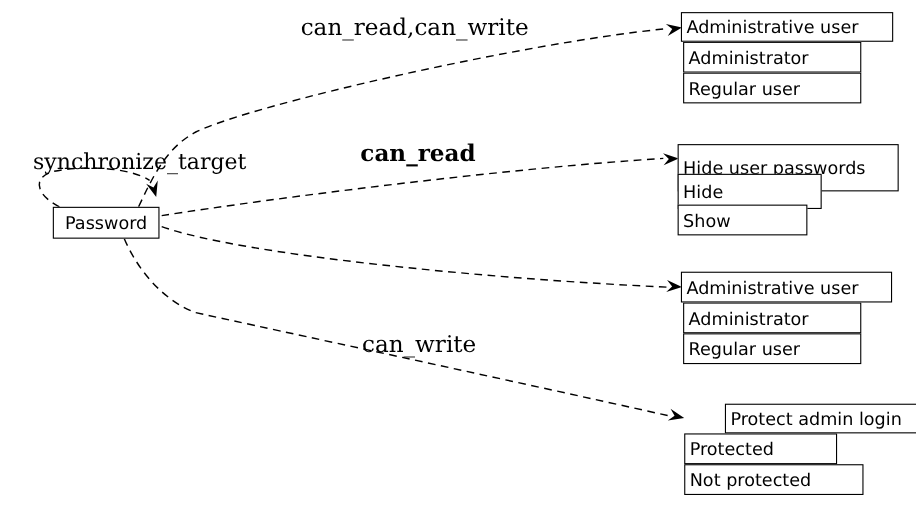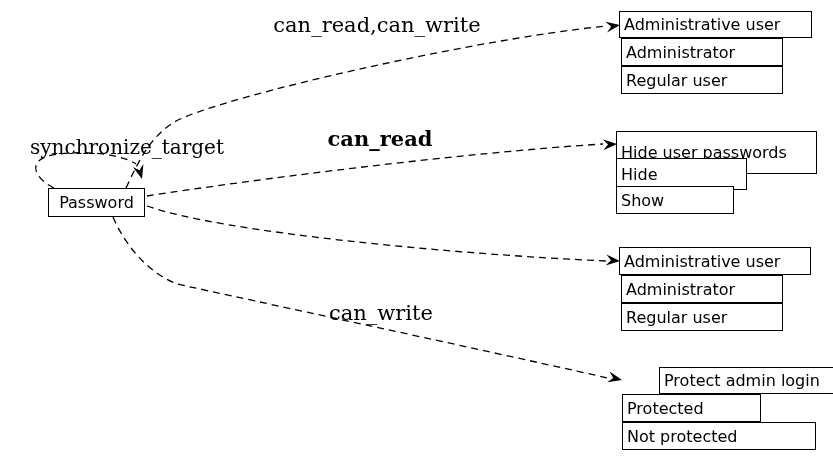--- a/index.html
+++ b/index.html
@@ -108,15 +108,15 @@
   <div class="cell" style="left:616px; top:131px; width:201px; height:43px;">Hide user passwords</div>
   <div class="cell" style="left:616px; top:158px; width:131px; height:32px;">Hide</div>
   <div class="cell" style="left:616px; top:186px; width:118px; height:28px;">Show</div>
 
   <div class="cell" style="left:619px; top:247px; width:192px; height:28px;">Administrative user</div>
   <div class="cell" style="left:621px; top:275px; width:162px; height:28px;">Administrator</div>
   <div class="cell" style="left:621px; top:303px; width:162px; height:28px;">Regular user</div>
 
   <div class="cell" style="left:621px; top:367px; width:191px; height:27px;margin-left:38px;">Protect admin login</div>
   <div class="cell" style="left:622px; top:394px; width:139px; height:28px;">Protected</div>
-  <div class="cell" style="left:622px; top:422px; width:194px; height:28px;">Not protected</div>
+  <div class="cell" style="left:622px; top:422px; width:163px; height:28px;">Not protected</div>
 
 </div>
 
 </body></html>

